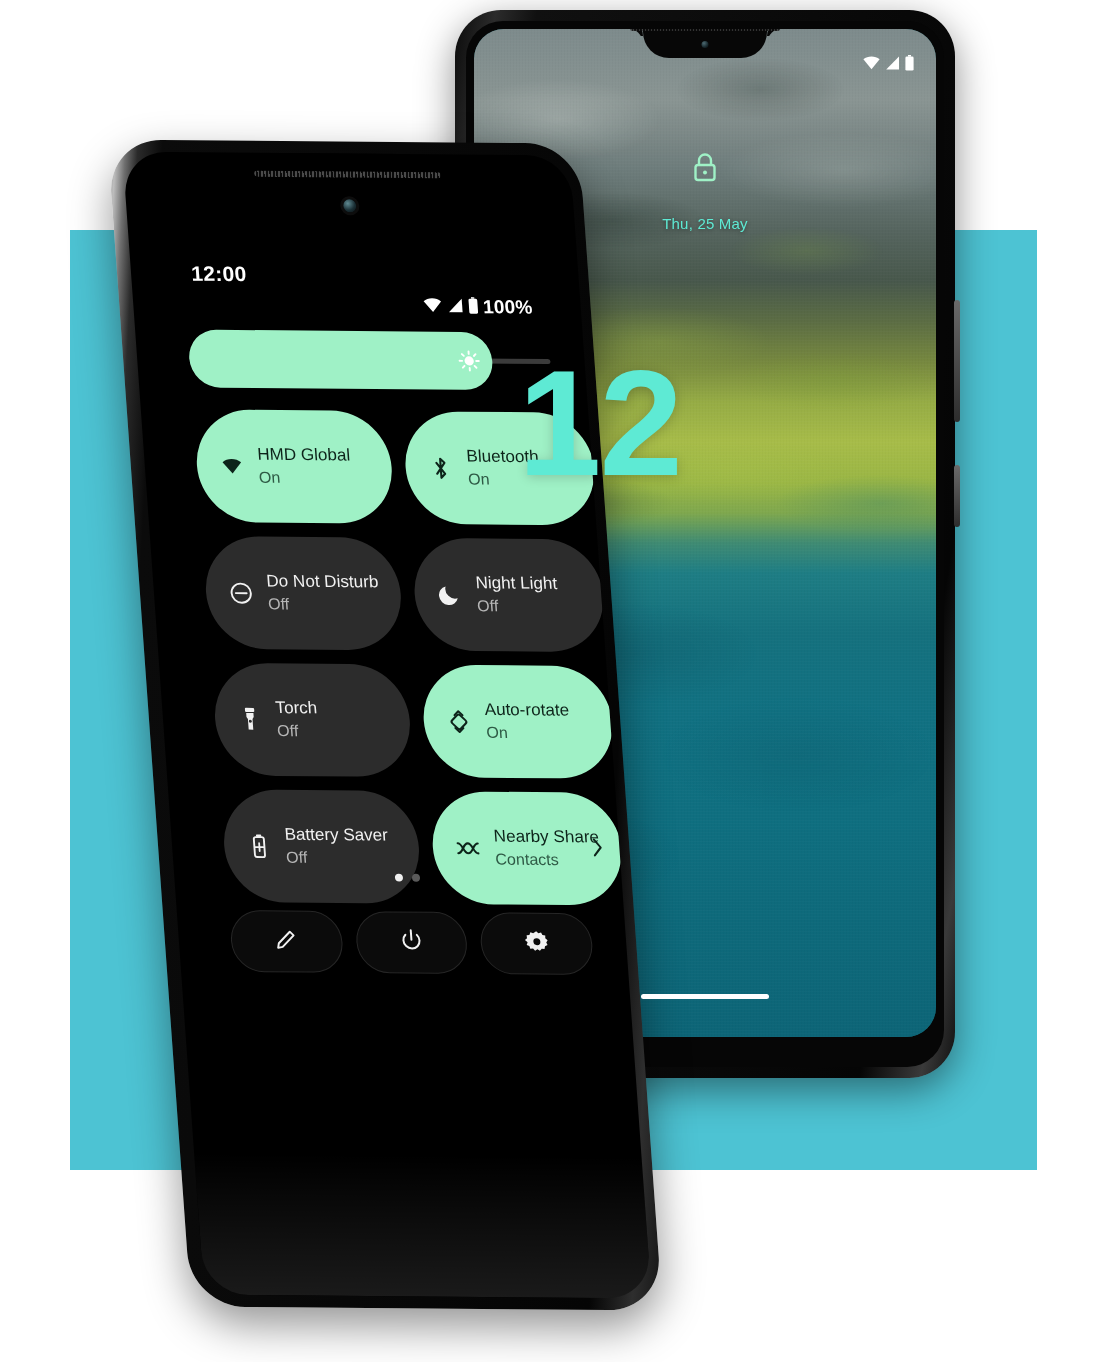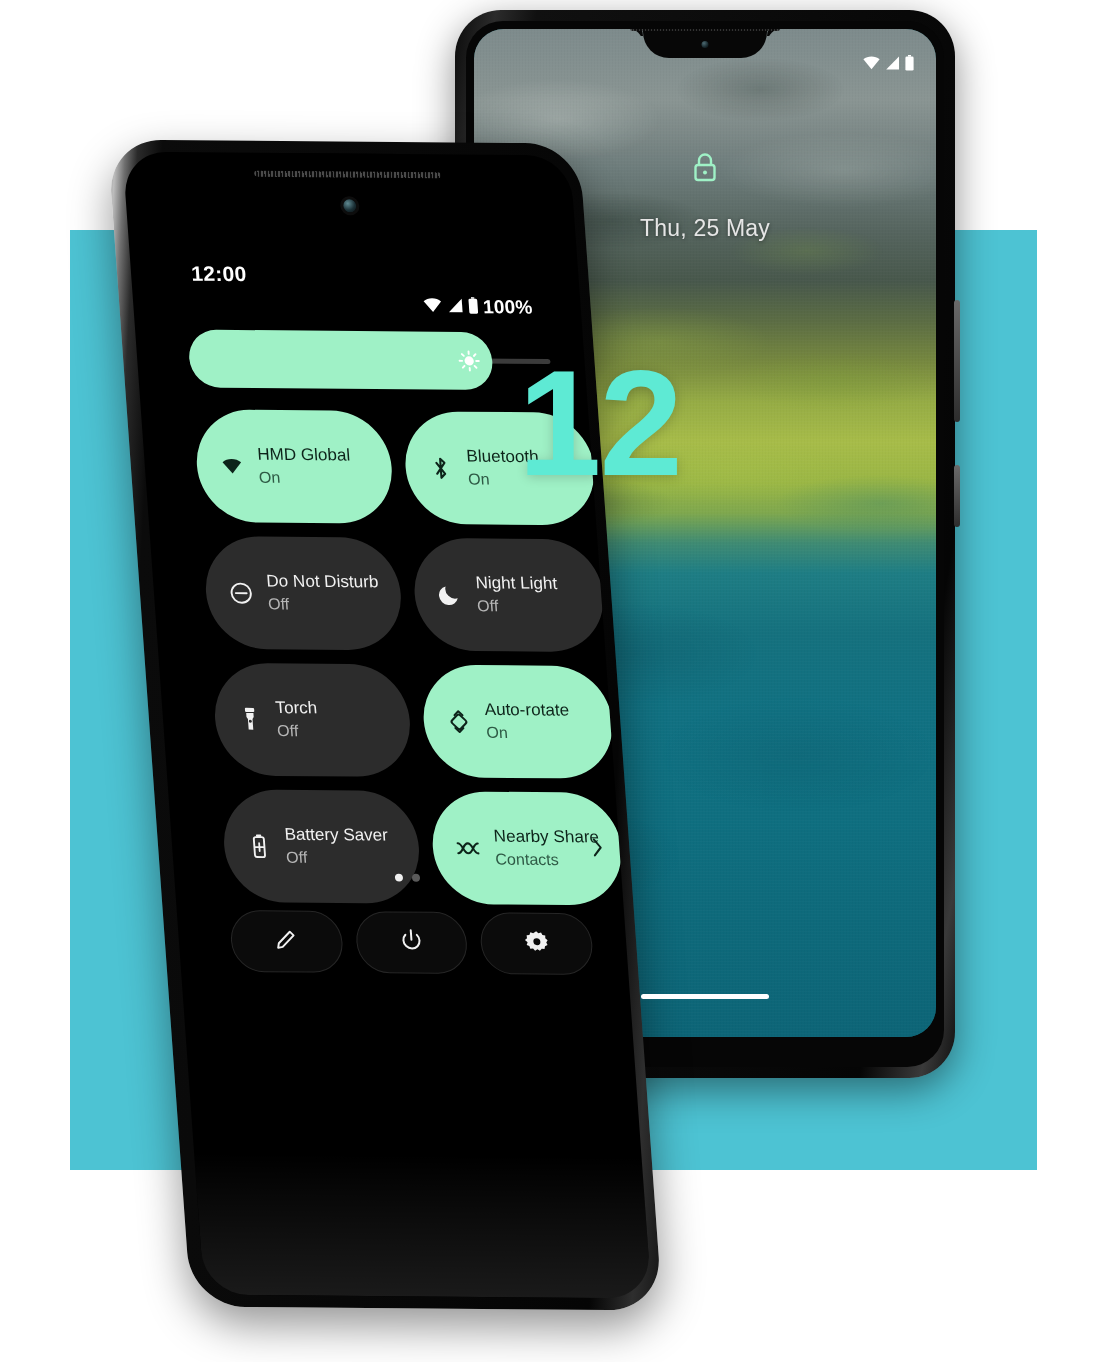--- a/index.html
+++ b/index.html
@@ -99,21 +99,21 @@
     opacity: .85;
   }
 
   .status-r {
     position: absolute; right: 22px; top: 26px; z-index: 5;
     display: flex; align-items: center; gap: 5px;
   }
   .lock-r { position: absolute; left: 50%; top: 122px; transform: translateX(-50%); z-index: 5; }
   .date-r {
     position: absolute; left: 50%; top: 186px; transform: translateX(-50%); z-index: 5;
-    color: #e5e5e5; font-size: 23px; letter-spacing: .2px;
+    color: #5eead4; font-size: 15px; letter-spacing: .2px;
     text-shadow: 0 1px 4px rgba(0,0,0,.45); white-space: nowrap;
   }
   .clock-r {
     position: absolute; left: 44px; top: 320px; z-index: 5;
     color: #5eead4; font-size: 150px; line-height: .99;
     font-weight: 700; letter-spacing: -2px;
     text-shadow: 0 2px 12px rgba(0,0,0,.18);
   }
   .home-ind {
     position: absolute; left: 50%; bottom: 38px; transform: translateX(-50%);

